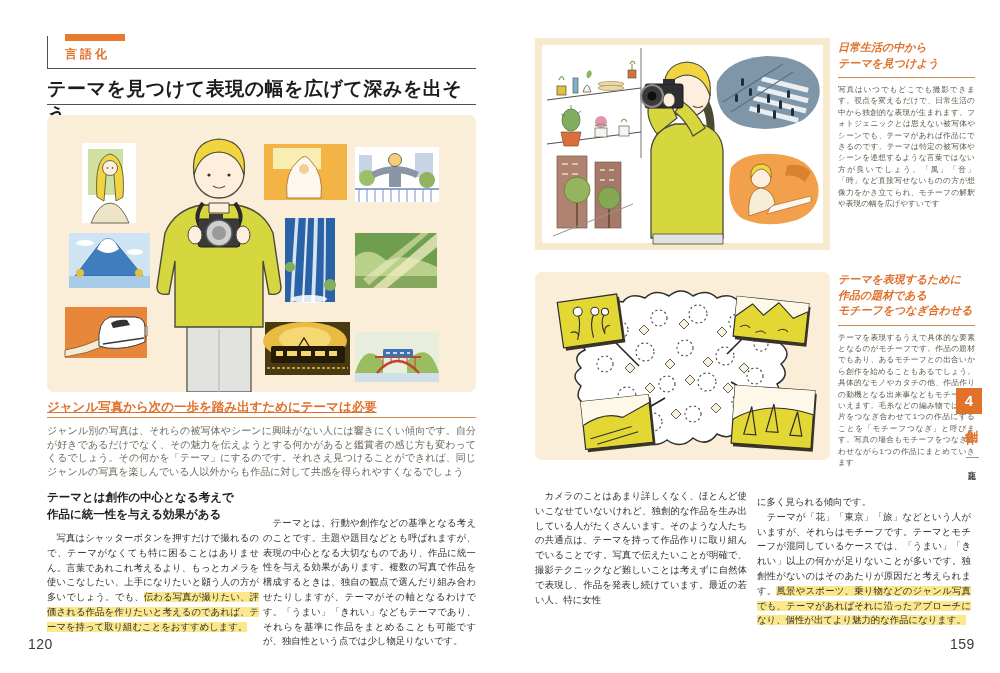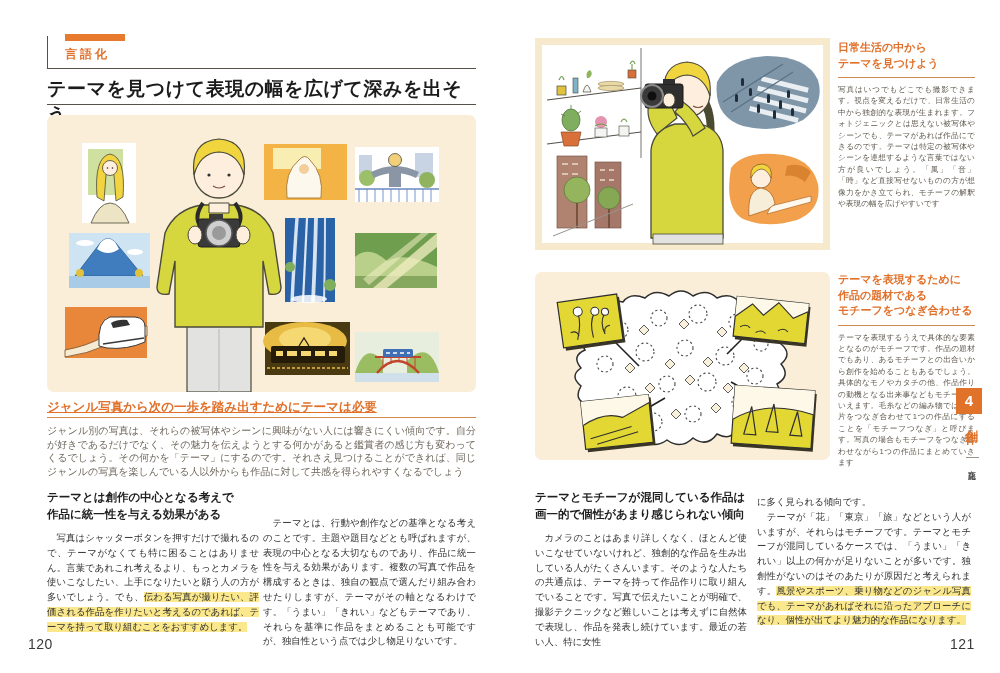--- a/index.html
+++ b/index.html
@@ -30,21 +30,21 @@
   .colR1{left:535px;top:489px;}
   .colR2{left:757px;top:495px;width:214px;}
   .col h3{margin:0 0 9px 0;font-size:11.5px;line-height:16.5px;color:#1e1e1e;font-weight:bold;}
   .body-serif{font-family:"Liberation Serif","DejaVu Serif",serif;font-size:9.4px;line-height:14.8px;
               color:#2f2f2f;text-align:justify;}
   .hl{background:#fbe88c;}
   
   .sidebar{width:137px;}
   .sb1{left:838px;top:40px;}
   .sb2{left:838px;top:272px;}
-  .sb-head{font-size:11px;line-height:15.5px;font-weight:bold;color:#e0702a;margin:0;}
+  .sb-head{font-size:11px;line-height:15.5px;font-weight:bold;color:#e0702a;margin:0;font-style:italic;}
   .sb-rule{height:1px;background:#d08a4e;margin:6px 0 6px 0;}
   .sb-body{font-size:7.7px;line-height:11.4px;color:#5e584e;text-align:justify;}
   
   .tab-num{left:956px;top:388px;width:26px;height:26px;background:#e0722a;color:#fff;
            font-size:15px;font-weight:bold;text-align:center;line-height:26px;}
   .tab-label{left:962px;top:420px;writing-mode:vertical-rl;text-orientation:upright;
              font-size:13px;font-weight:bold;color:#e0722a;letter-spacing:2px;}
   .tab-divider{left:966px;top:457px;width:13px;height:1px;background:#9a948a;}
   .tab-sub{left:965px;top:464px;writing-mode:vertical-rl;text-orientation:upright;
            font-size:8px;color:#3a3a3a;letter-spacing:1px;}
@@ -376,29 +376,27 @@
 
 <div class="abs sidebar sb2">
   <h4 class="sb-head preline">テーマを表現するために
 作品の題材である
 モチーフをつなぎ合わせる</h4>
   <div class="sb-rule"></div>
   <div class="sb-body">テーマを表現するうえで具体的な要素となるのがモチーフです。作品の題材でもあり、あるモチーフとの出合いから創作を始めることもあるでしょう。具体的なモノやカタチの他、作品作りの動機となる出来事などもモチーフといえます。毛糸などの編み物では、小片をつなぎ合わせて1つの作品にすることを「モチーフつなぎ」と呼びます。写真の場合もモチーフをつなぎ合わせながら1つの作品にまとめていきます</div>
 </div>
 
 <div class="abs col colR1">
-  <h3 class="preline">テーマとモチーフが混同している作品は
-画一的で個性があまり感じられない傾向</h3>
   <div class="body-serif">　カメラのことはあまり詳しくなく、ほとんど使いこなせていないけれど、独創的な作品を生み出している人がたくさんいます。そのような人たちの共通点は、テーマを持って作品作りに取り組んでいることです。写真で伝えたいことが明確で、撮影テクニックなど難しいことは考えずに自然体で表現し、作品を発表し続けています。最近の若い人、特に女性</div>
 </div>
 <div class="abs col colR2">
   <div class="body-serif">
     <div>に多く見られる傾向です。</div>
     <div><span>　テーマが「花」「東京」「旅」などという人がいますが、それらはモチーフです。テーマとモチーフが混同しているケースでは、「うまい」「きれい」以上の何かが足りないことが多いです。独創性がないのはそのあたりが原因だと考えられます。</span><span class="hl">風景やスポーツ、乗り物などのジャンル写真でも、テーマがあればそれに沿ったアプローチになり、個性が出てより魅力的な作品になります。</span></div>
   </div>
 </div>
 
 <div class="abs tab-num">4</div>
 <div class="abs tab-label">創作</div>
 <div class="abs tab-divider"></div>
 <div class="abs tab-sub">言語化</div>
 
-<div class="abs pageno pnR">121</div>
+<div class="abs pageno pnR">159</div>
 
 </body></html>

